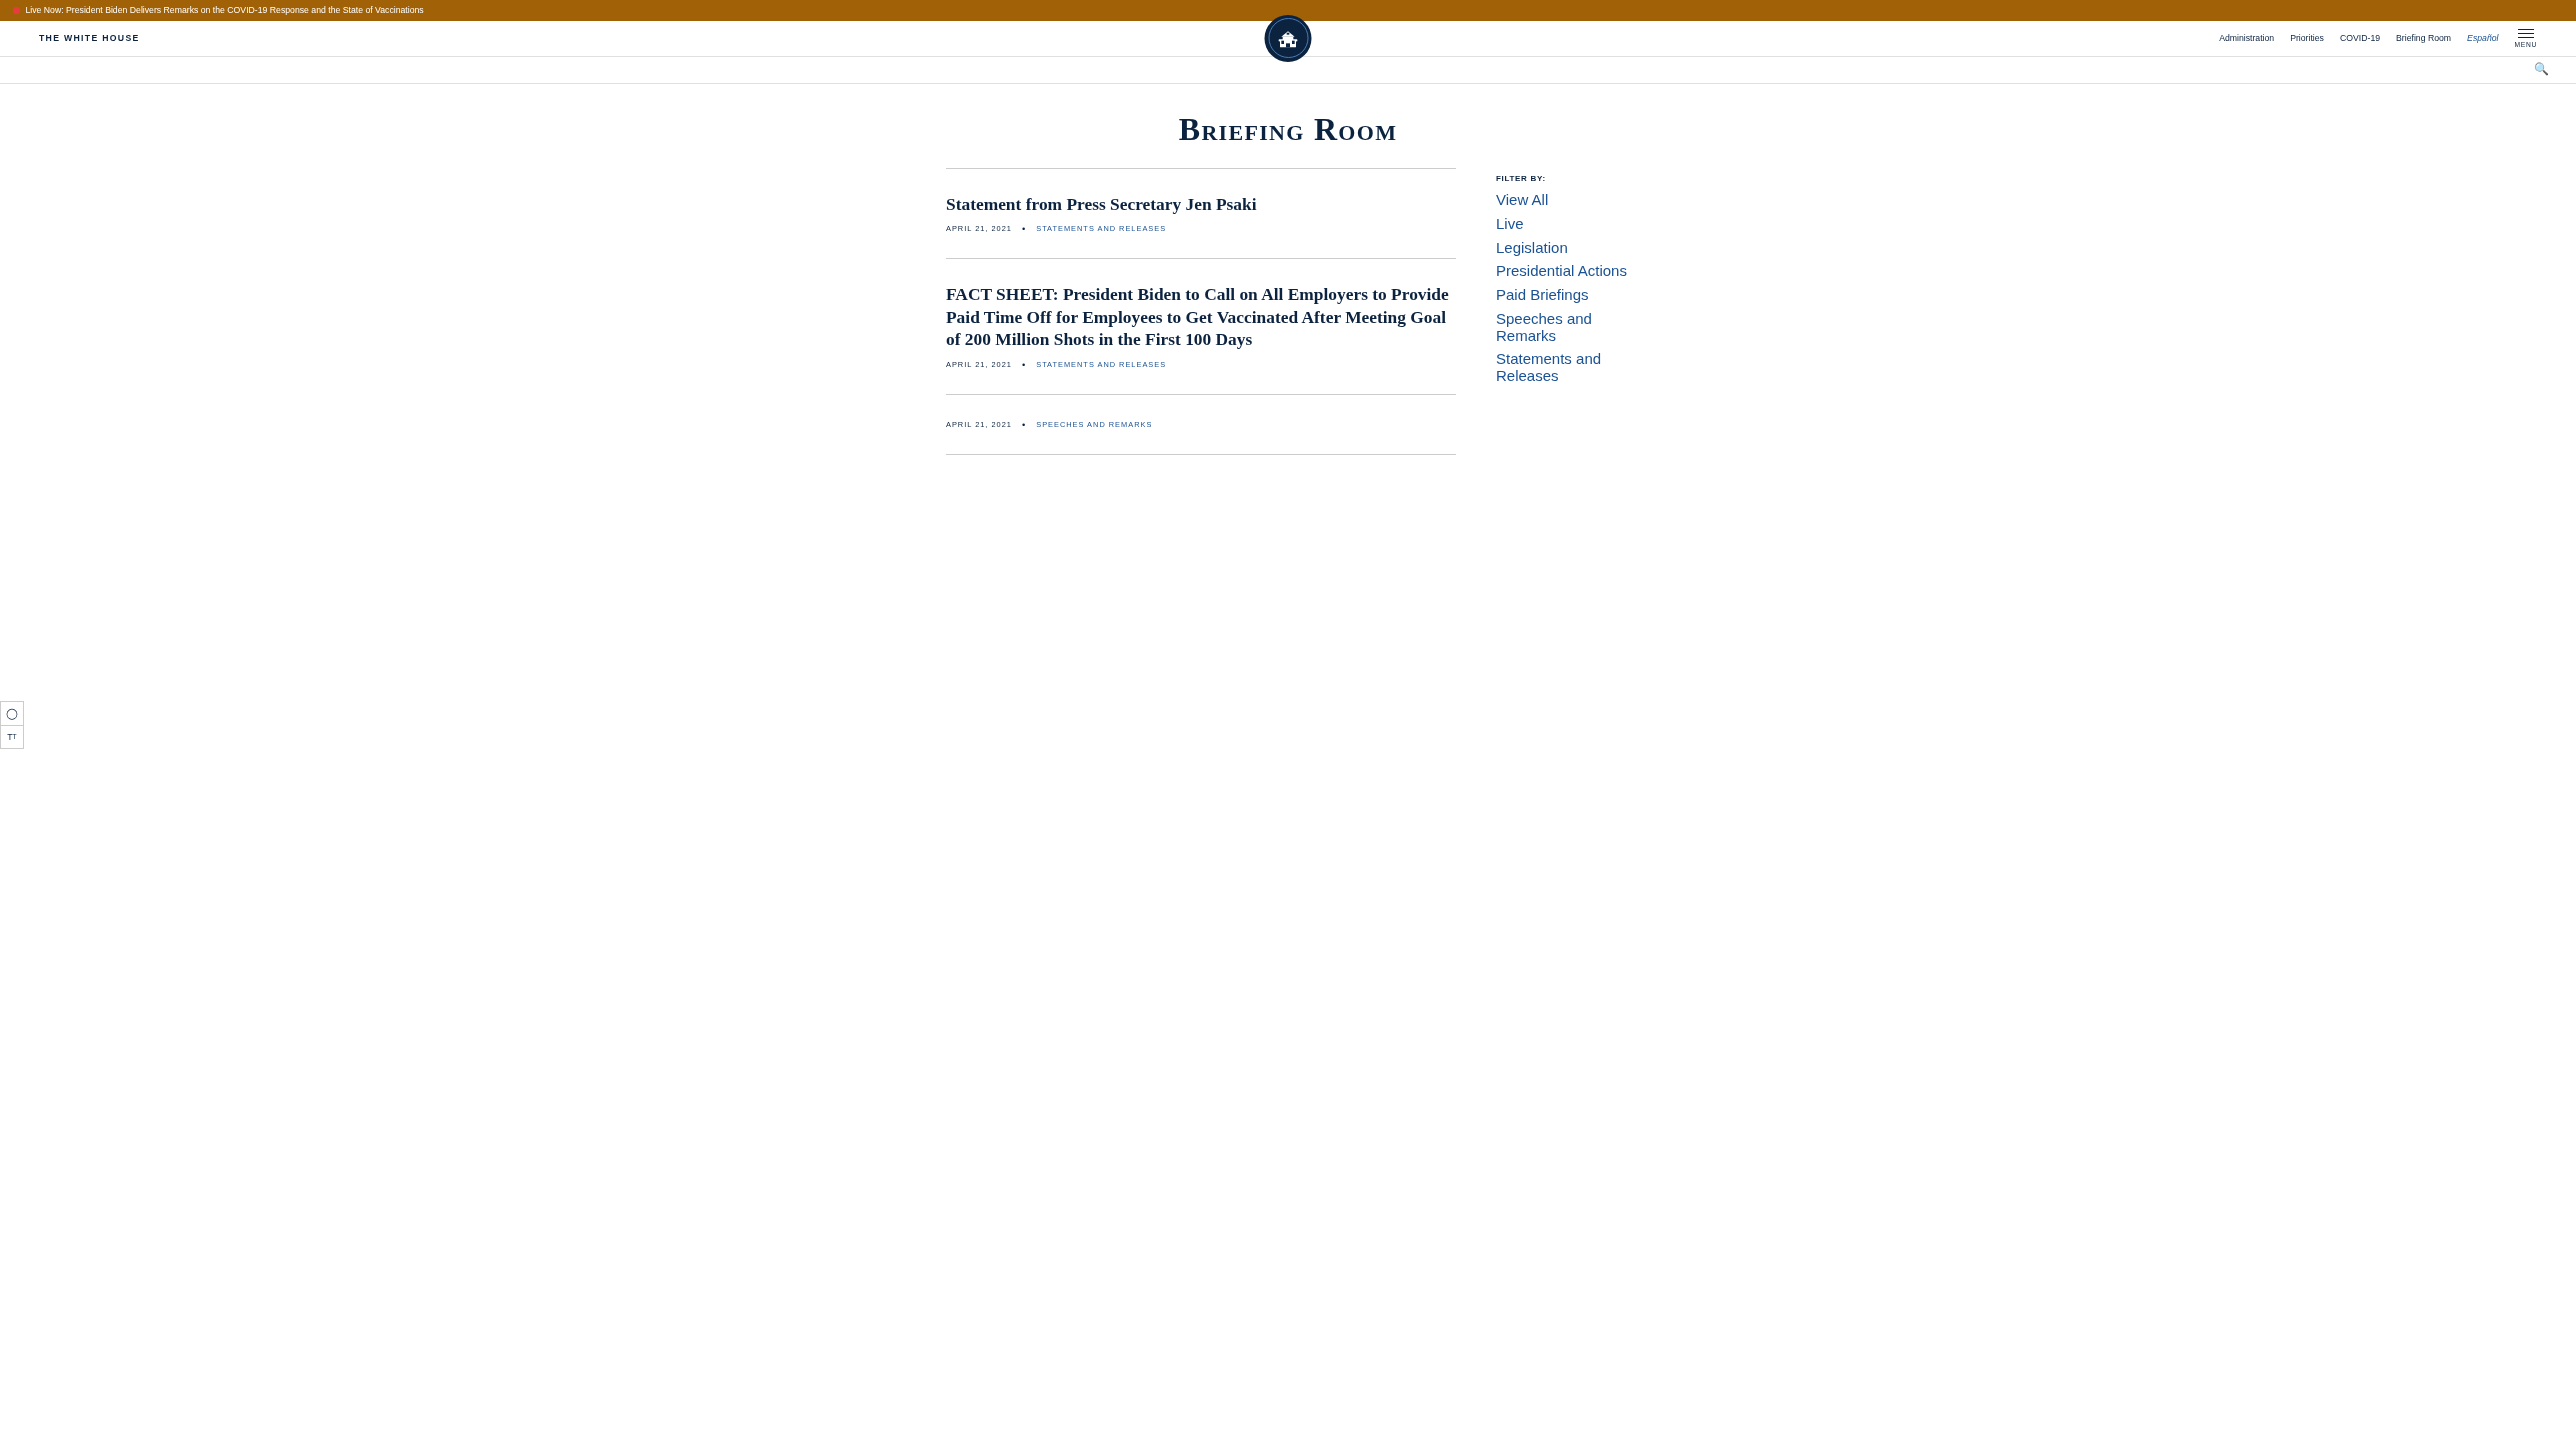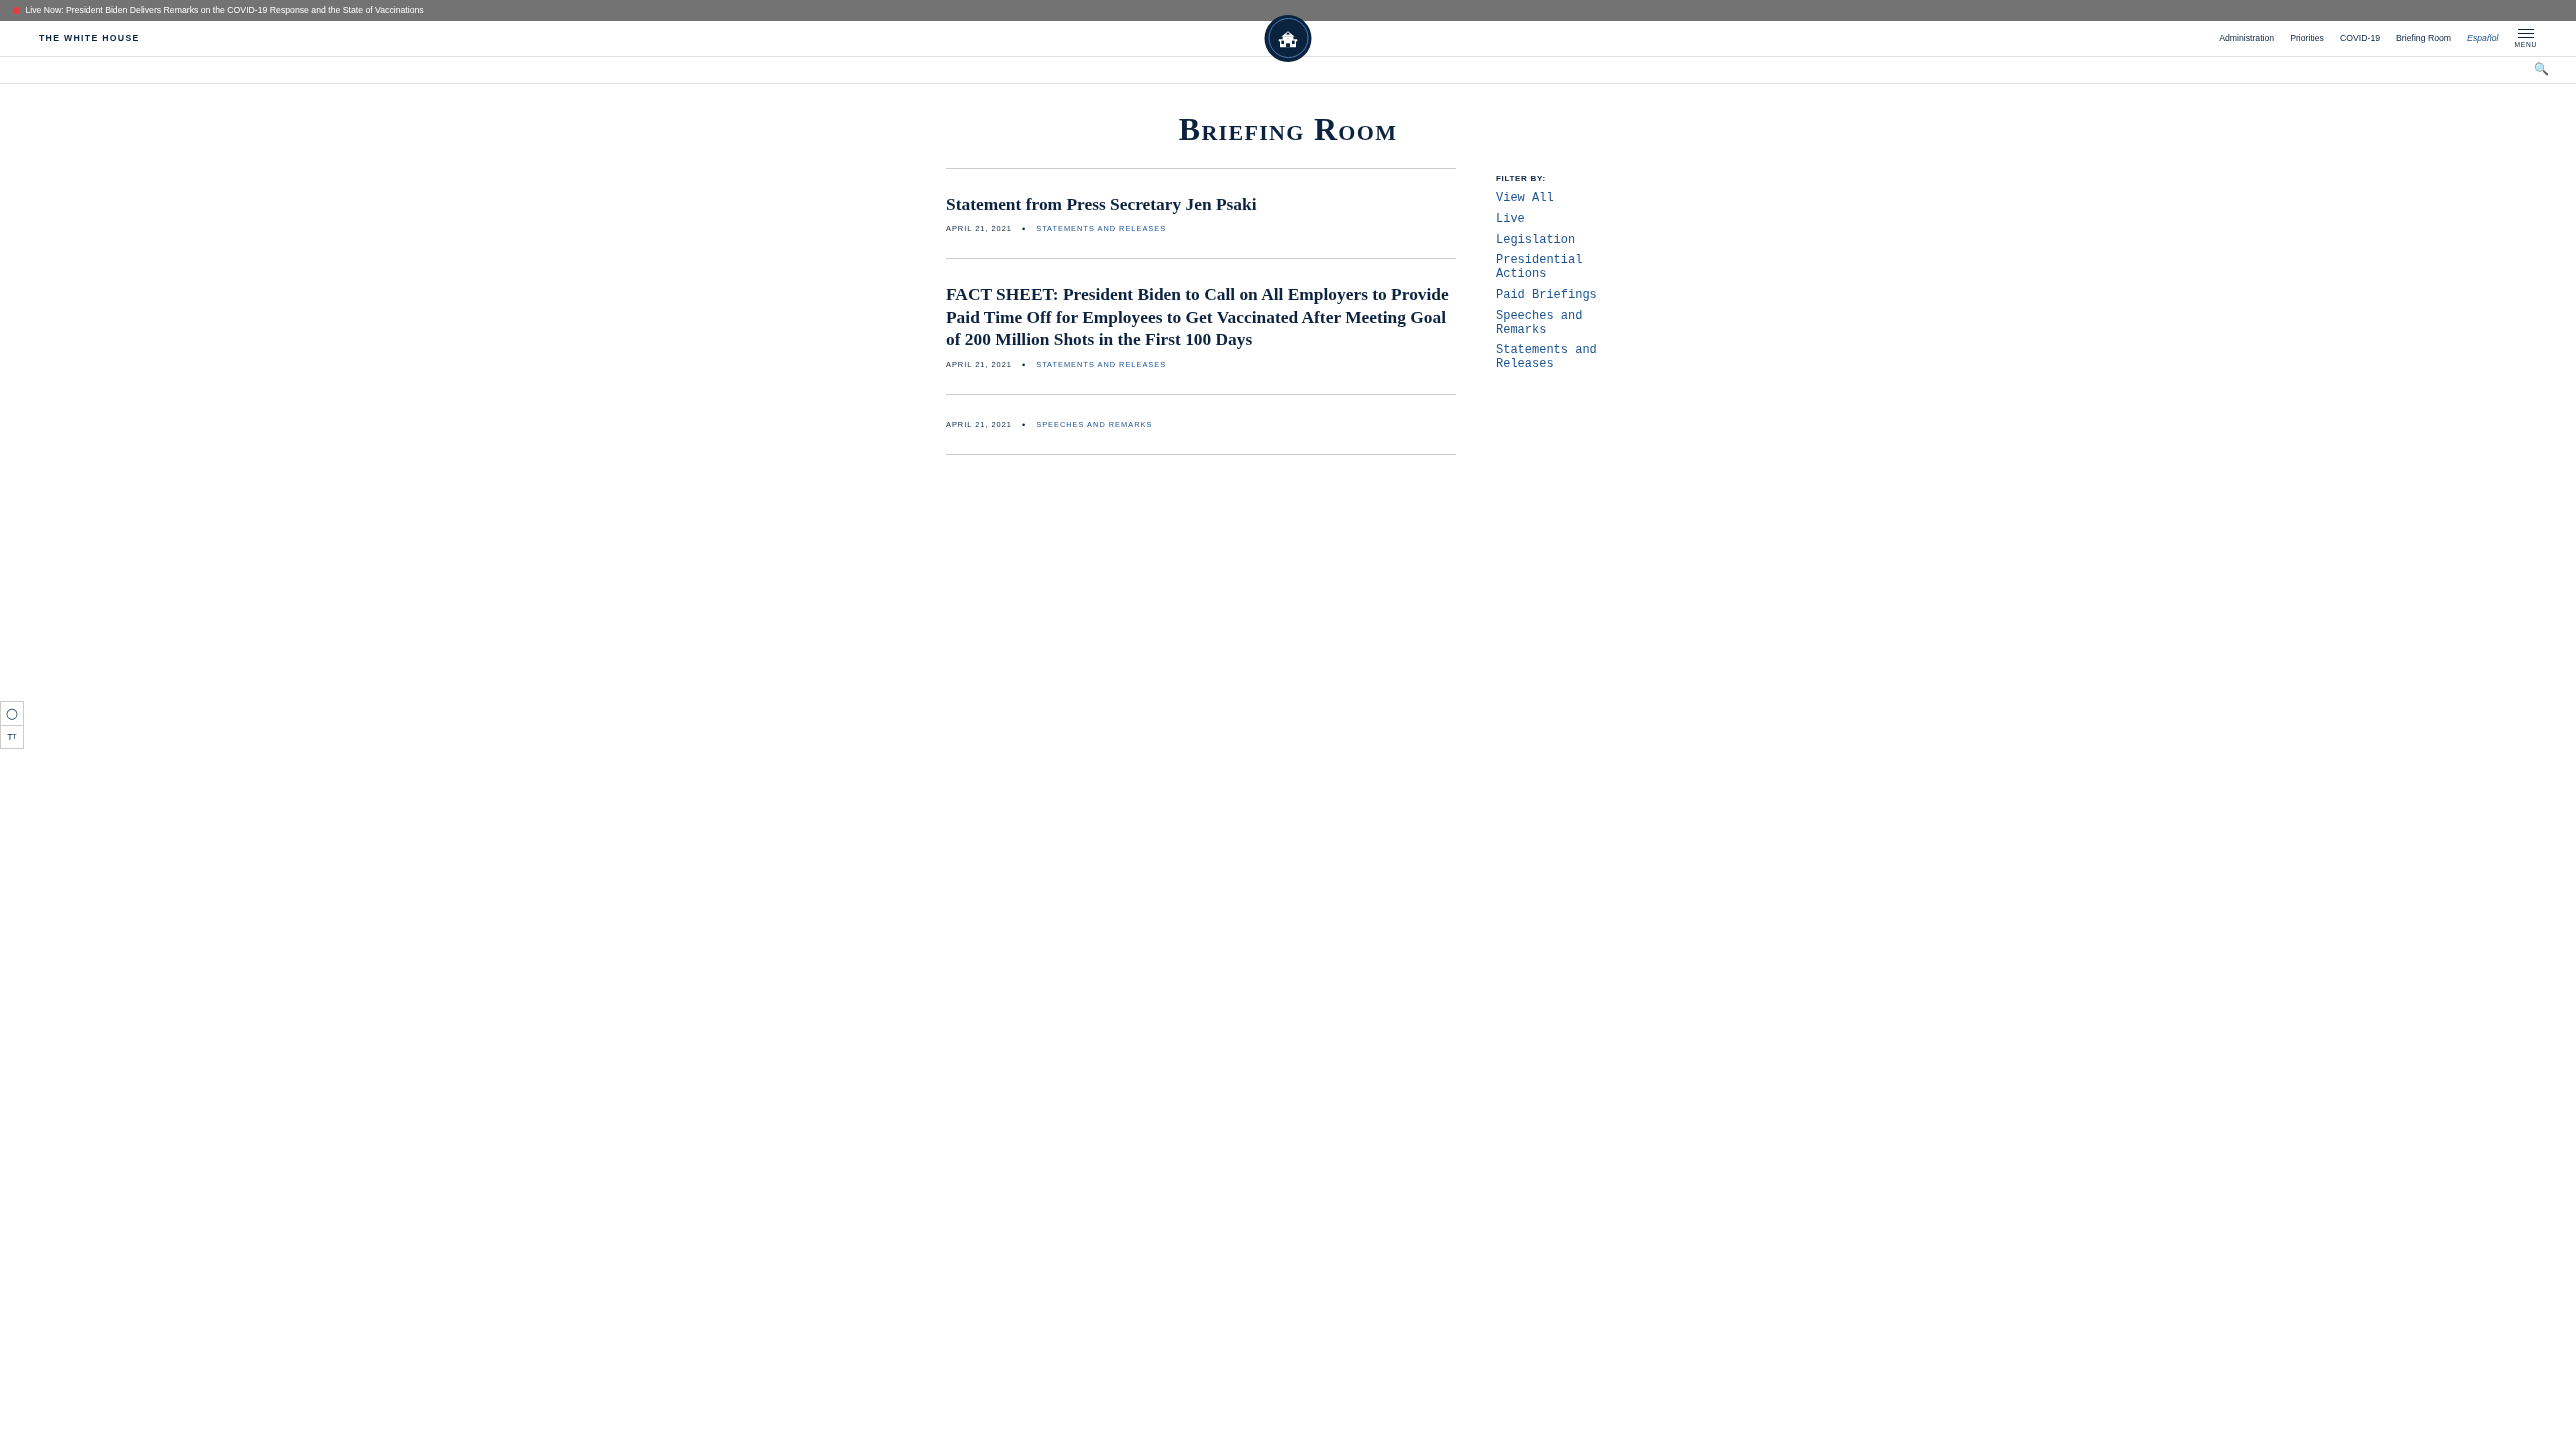--- a/index.html
+++ b/index.html
@@ -10,21 +10,21 @@
 
     body {
       font-family: 'Georgia', serif;
       background: #fff;
       color: #0c2340;
       font-size: 10.7px;
     }
 
     
     .live-banner {
-      background-color: #737373;
+      background-color: #a16207;
       color: #fff;
       font-size: 8.7px;
       padding: 5.4px 13.4px;
       display: flex;
       align-items: center;
       gap: 5.4px;
       font-family: Arial, sans-serif;
     }
 
     .live-dot {
@@ -229,22 +229,22 @@
       font-size: 8px;
       font-weight: bold;
       color: #0c2340;
       letter-spacing: 0.7px;
       text-transform: uppercase;
       margin-bottom: 8px;
     }
 
     .filter-item {
       display: block;
-      font-family: Liberation Mono, monospace;
-      font-size: 12px;
+      font-family: Liberation Sans, sans-serif;
+      font-size: 15px;
       color: #1a5294;
       text-decoration: none;
       margin-bottom: 6.7px;
       cursor: pointer;
     }
 
     
     .a11y-buttons {
       position: fixed;
       left: 0;

